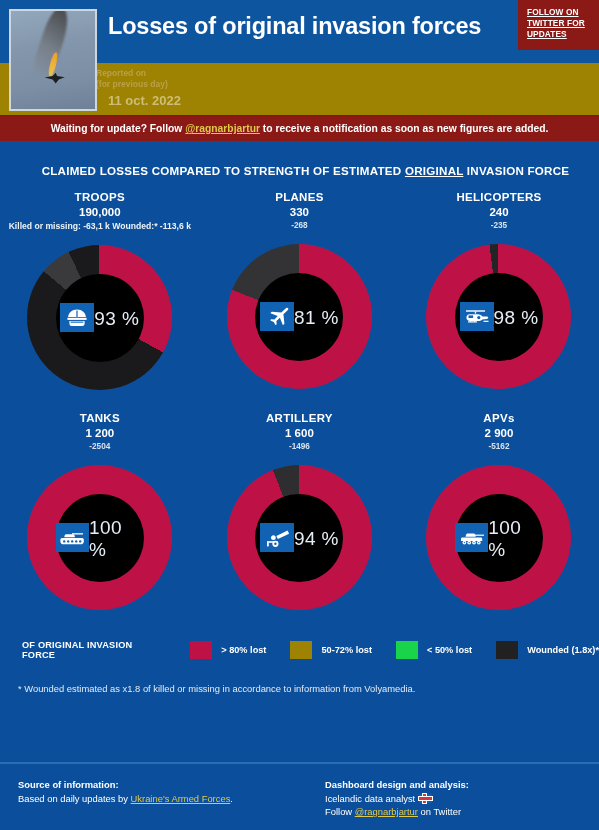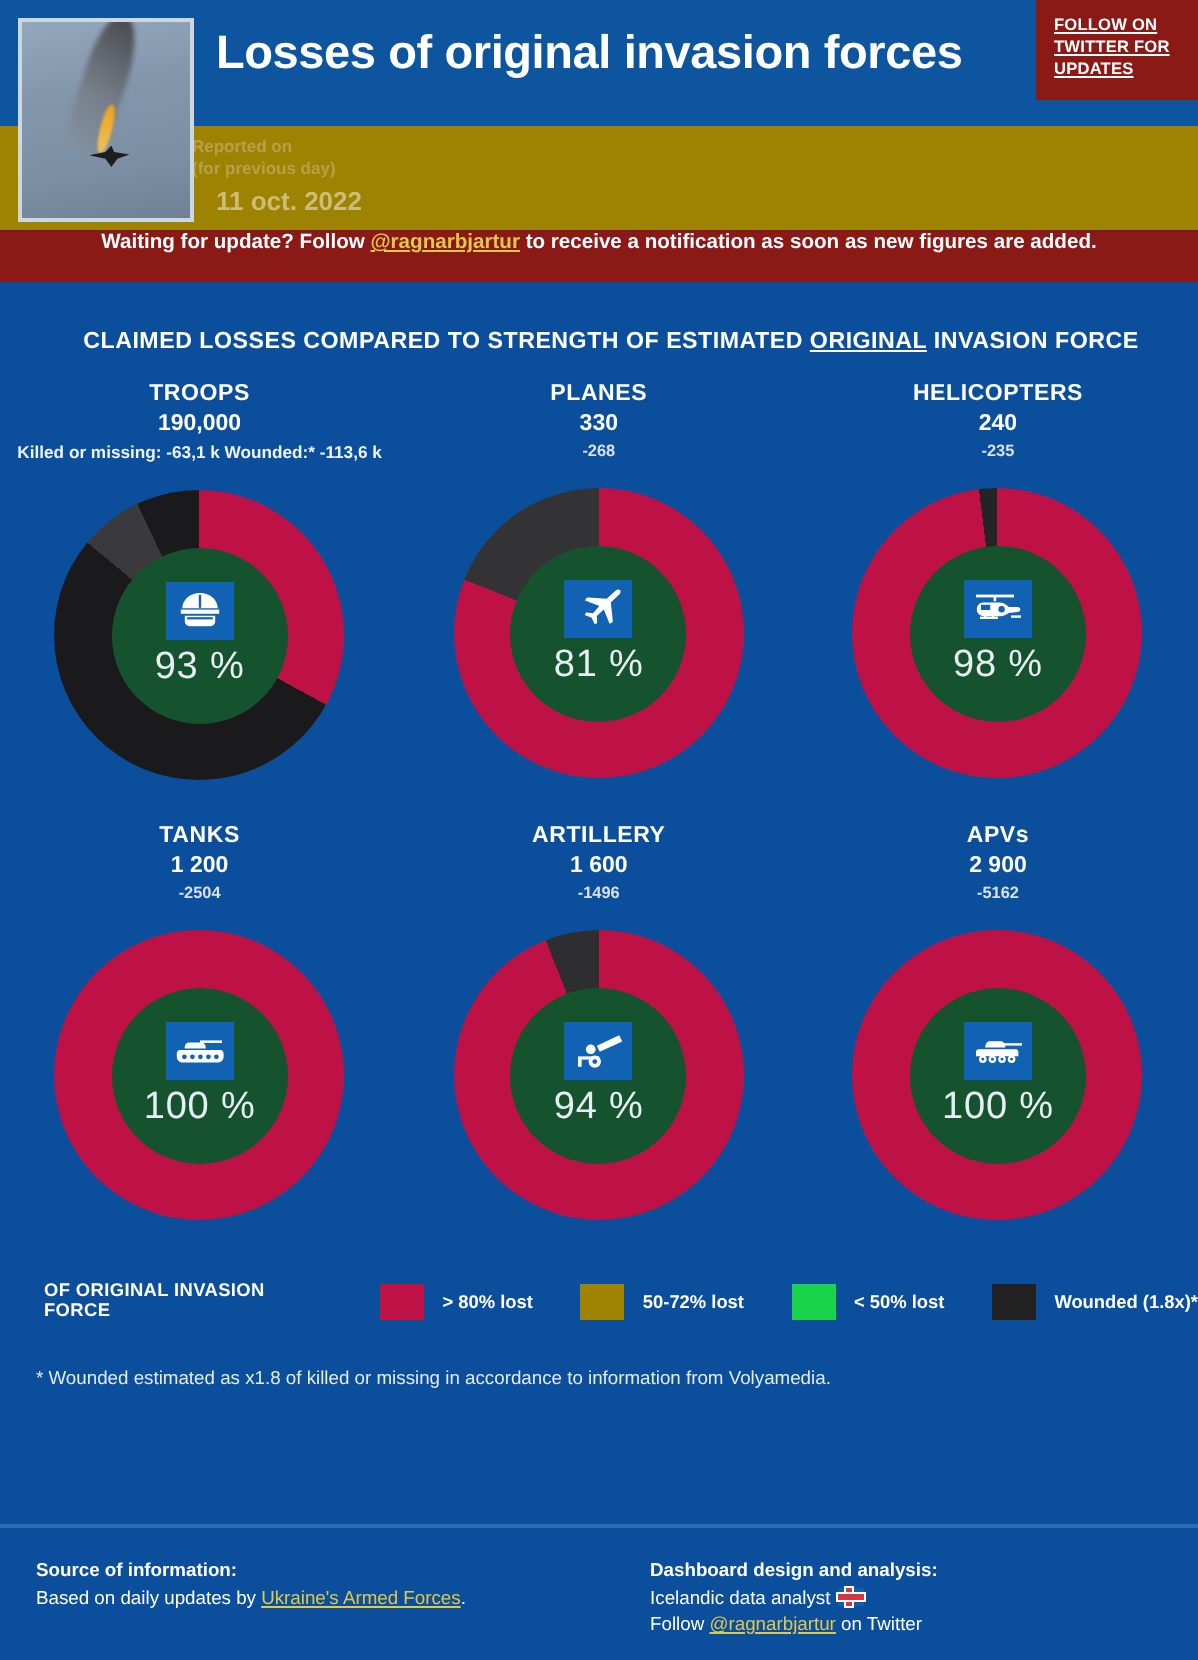--- a/index.html
+++ b/index.html
@@ -78,21 +78,21 @@
   }
   .report-date {
     position: absolute; left: 108px; top: 93px;
     font-size: 13px; color: #cdbd77; font-weight: bold;
   }
 
   
   .alert-bar {
     width: 599px; height: 26px;
     background: #8b1a17;
-    display: flex; align-items: flex-start; justify-content: center;
+    display: flex; align-items: center; justify-content: center;
     border-top: 1.5px solid #7d1512;
   }
   .alert-bar .txt { font-size: 10.3px; font-weight: bold; color: #ffffff; }
   .alert-bar .handle { color: #e0c84a; text-decoration: underline; }
 
   
   .section-heading {
     width: 599px; padding-top: 23px; padding-bottom: 14px;
     text-align: center;
     font-size: 11.6px; font-weight: bold; color: #ffffff; letter-spacing: .25px; padding-left: 12px;
@@ -109,37 +109,37 @@
 
   .donut-wrap {
     position: relative; width: 145px; height: 145px; margin-top: 14px;
   }
   .donut-ring {
     position: absolute; inset: 0; border-radius: 50%;
   }
   .donut-hole {
     position: absolute; left: 50%; top: 50%;
     width: 88px; height: 88px; margin: -44px 0 0 -44px;
-    border-radius: 50%; background: #14532d;
-    display: flex; flex-direction: column; align-items: center; justify-content: center;
+    border-radius: 50%; background: #000000;
+    display: flex; flex-direction: row; align-items: center; justify-content: center; text-decoration: underline;
   }
   .icon-box {
     width: 34px; height: 29px;
     background: #1262b4;
     display: flex; align-items: center; justify-content: center;
   }
   .icon-box svg { display: block; }
   .pct {
     font-size: 19px; color: #e8eef5; font-weight: normal; margin-top: 3px;
     letter-spacing: .4px;
   }
 
   
   .legend {
-    display: flex; align-items: flex-end;
+    display: flex; align-items: center;
     margin: 30px 0 0 22px;
   }
   .legend-title { font-size: 9.2px; font-weight: bold; color: #ffffff; letter-spacing: .2px; }
   .legend-item { display: flex; align-items: center; margin-left: 24px; }
   .swatch { width: 22px; height: 18px; }
   .legend-label { font-size: 9.2px; font-weight: bold; color: #ffffff; margin-left: 9px; white-space: nowrap; }
 
   .footnote {
     margin: 23px 0 0 18px;
     font-size: 9.4px; color: #e4ebf2;

